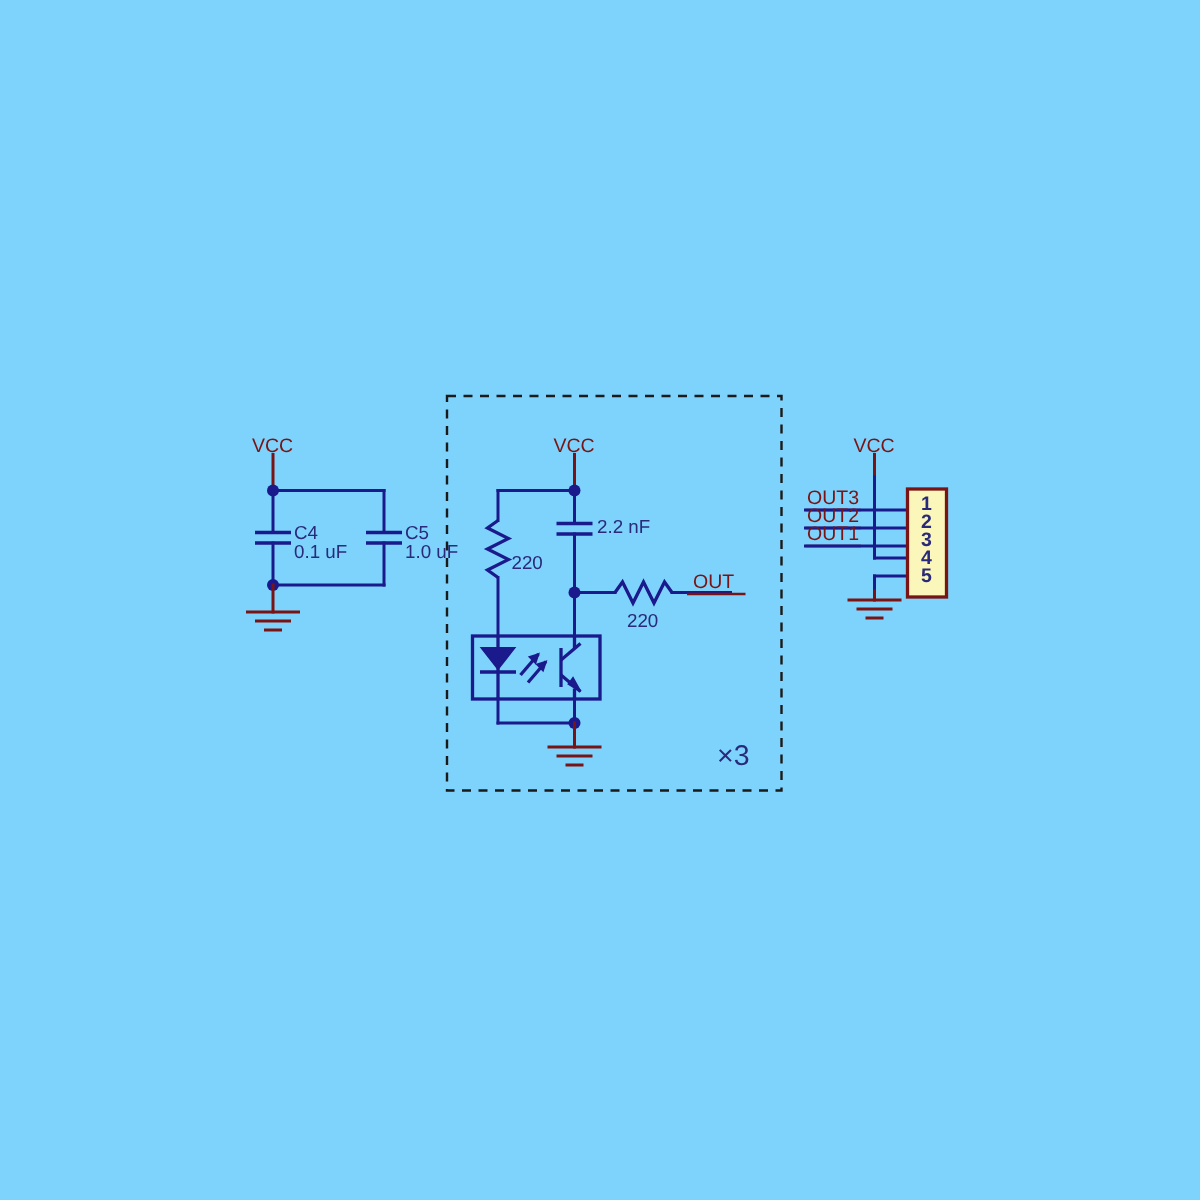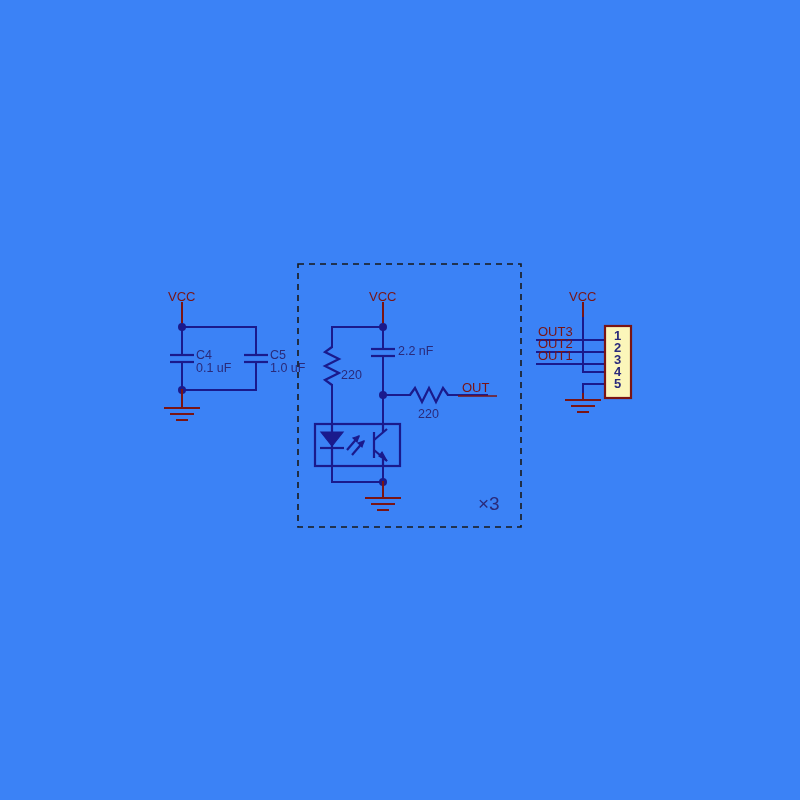--- a/index.html
+++ b/index.html
@@ -11,21 +11,21 @@
   body {
     width: 800px;
     height: 800px;
     font-family: "Liberation Sans", sans-serif;
     overflow: hidden;
   }
   #canvas-wrap {
     position: relative;
     width: 800px;
     height: 800px;
-    background: #3b82f6;
+    background: #7dd3fc;
   }
   svg#schematic {
     display: block;
     width: 800px;
     height: 800px;
   }
   .wire {
     stroke: #1a1a8c;
     stroke-width: 2;
     fill: none;

